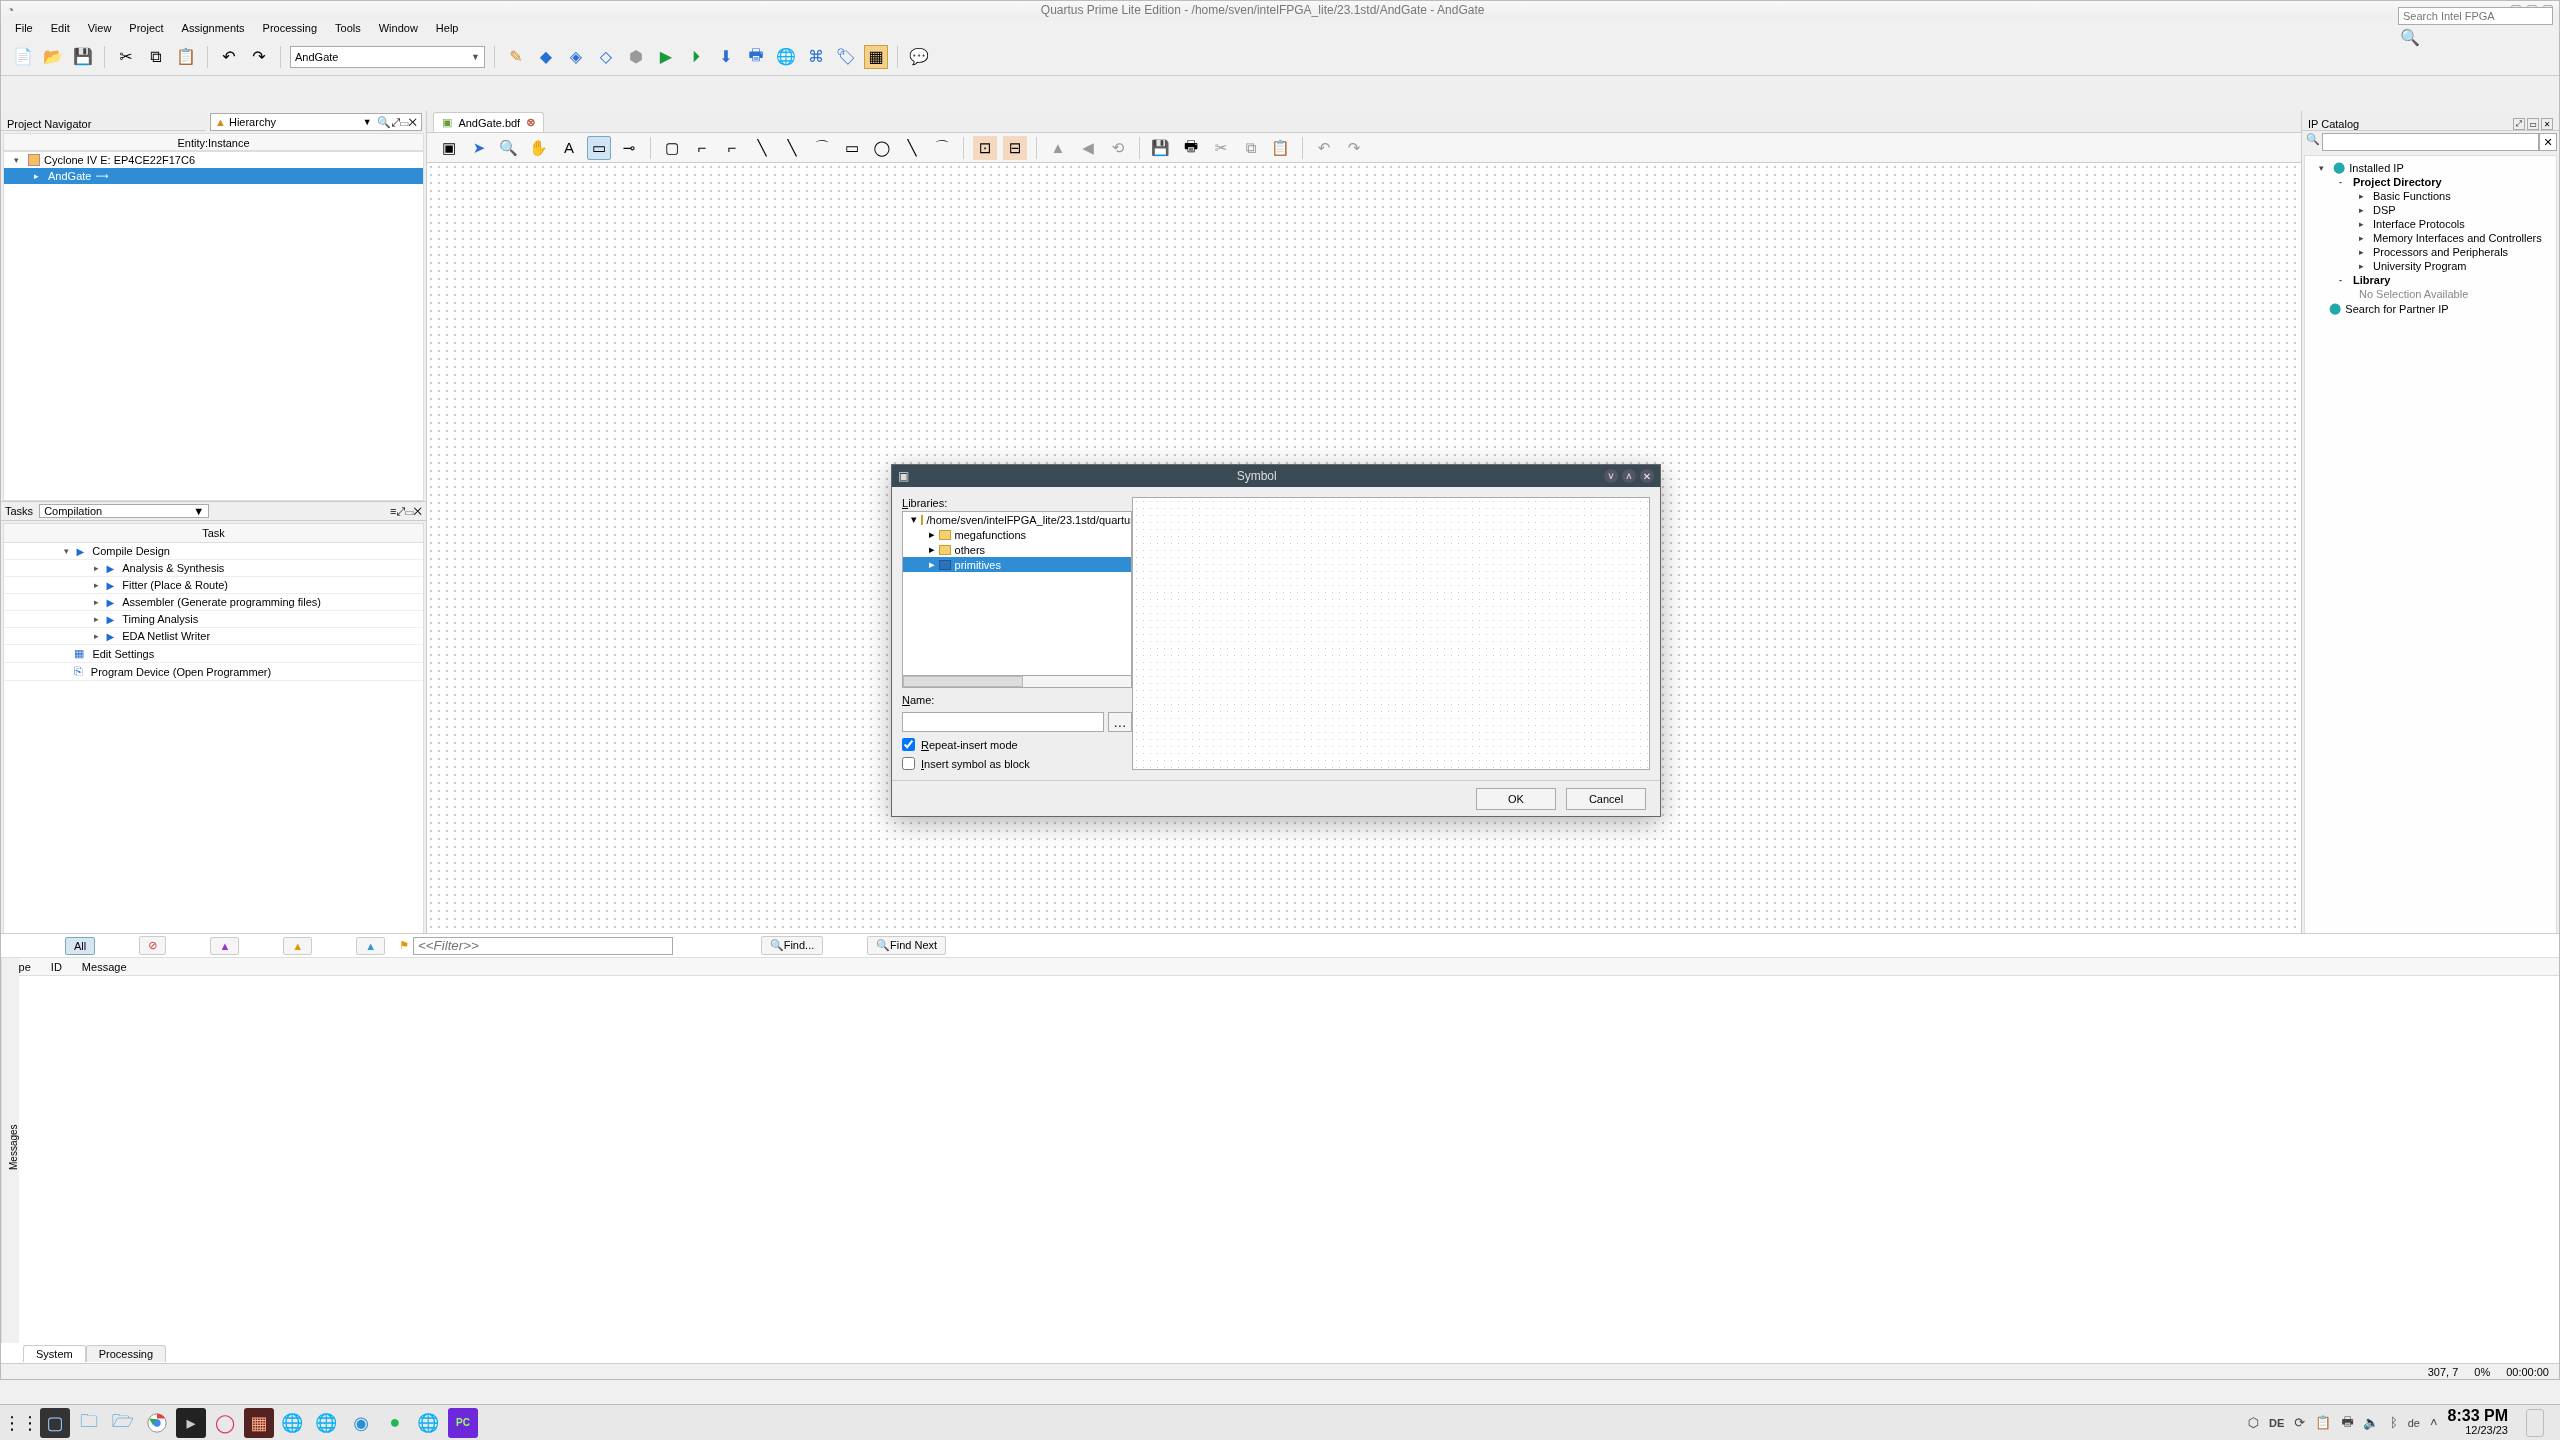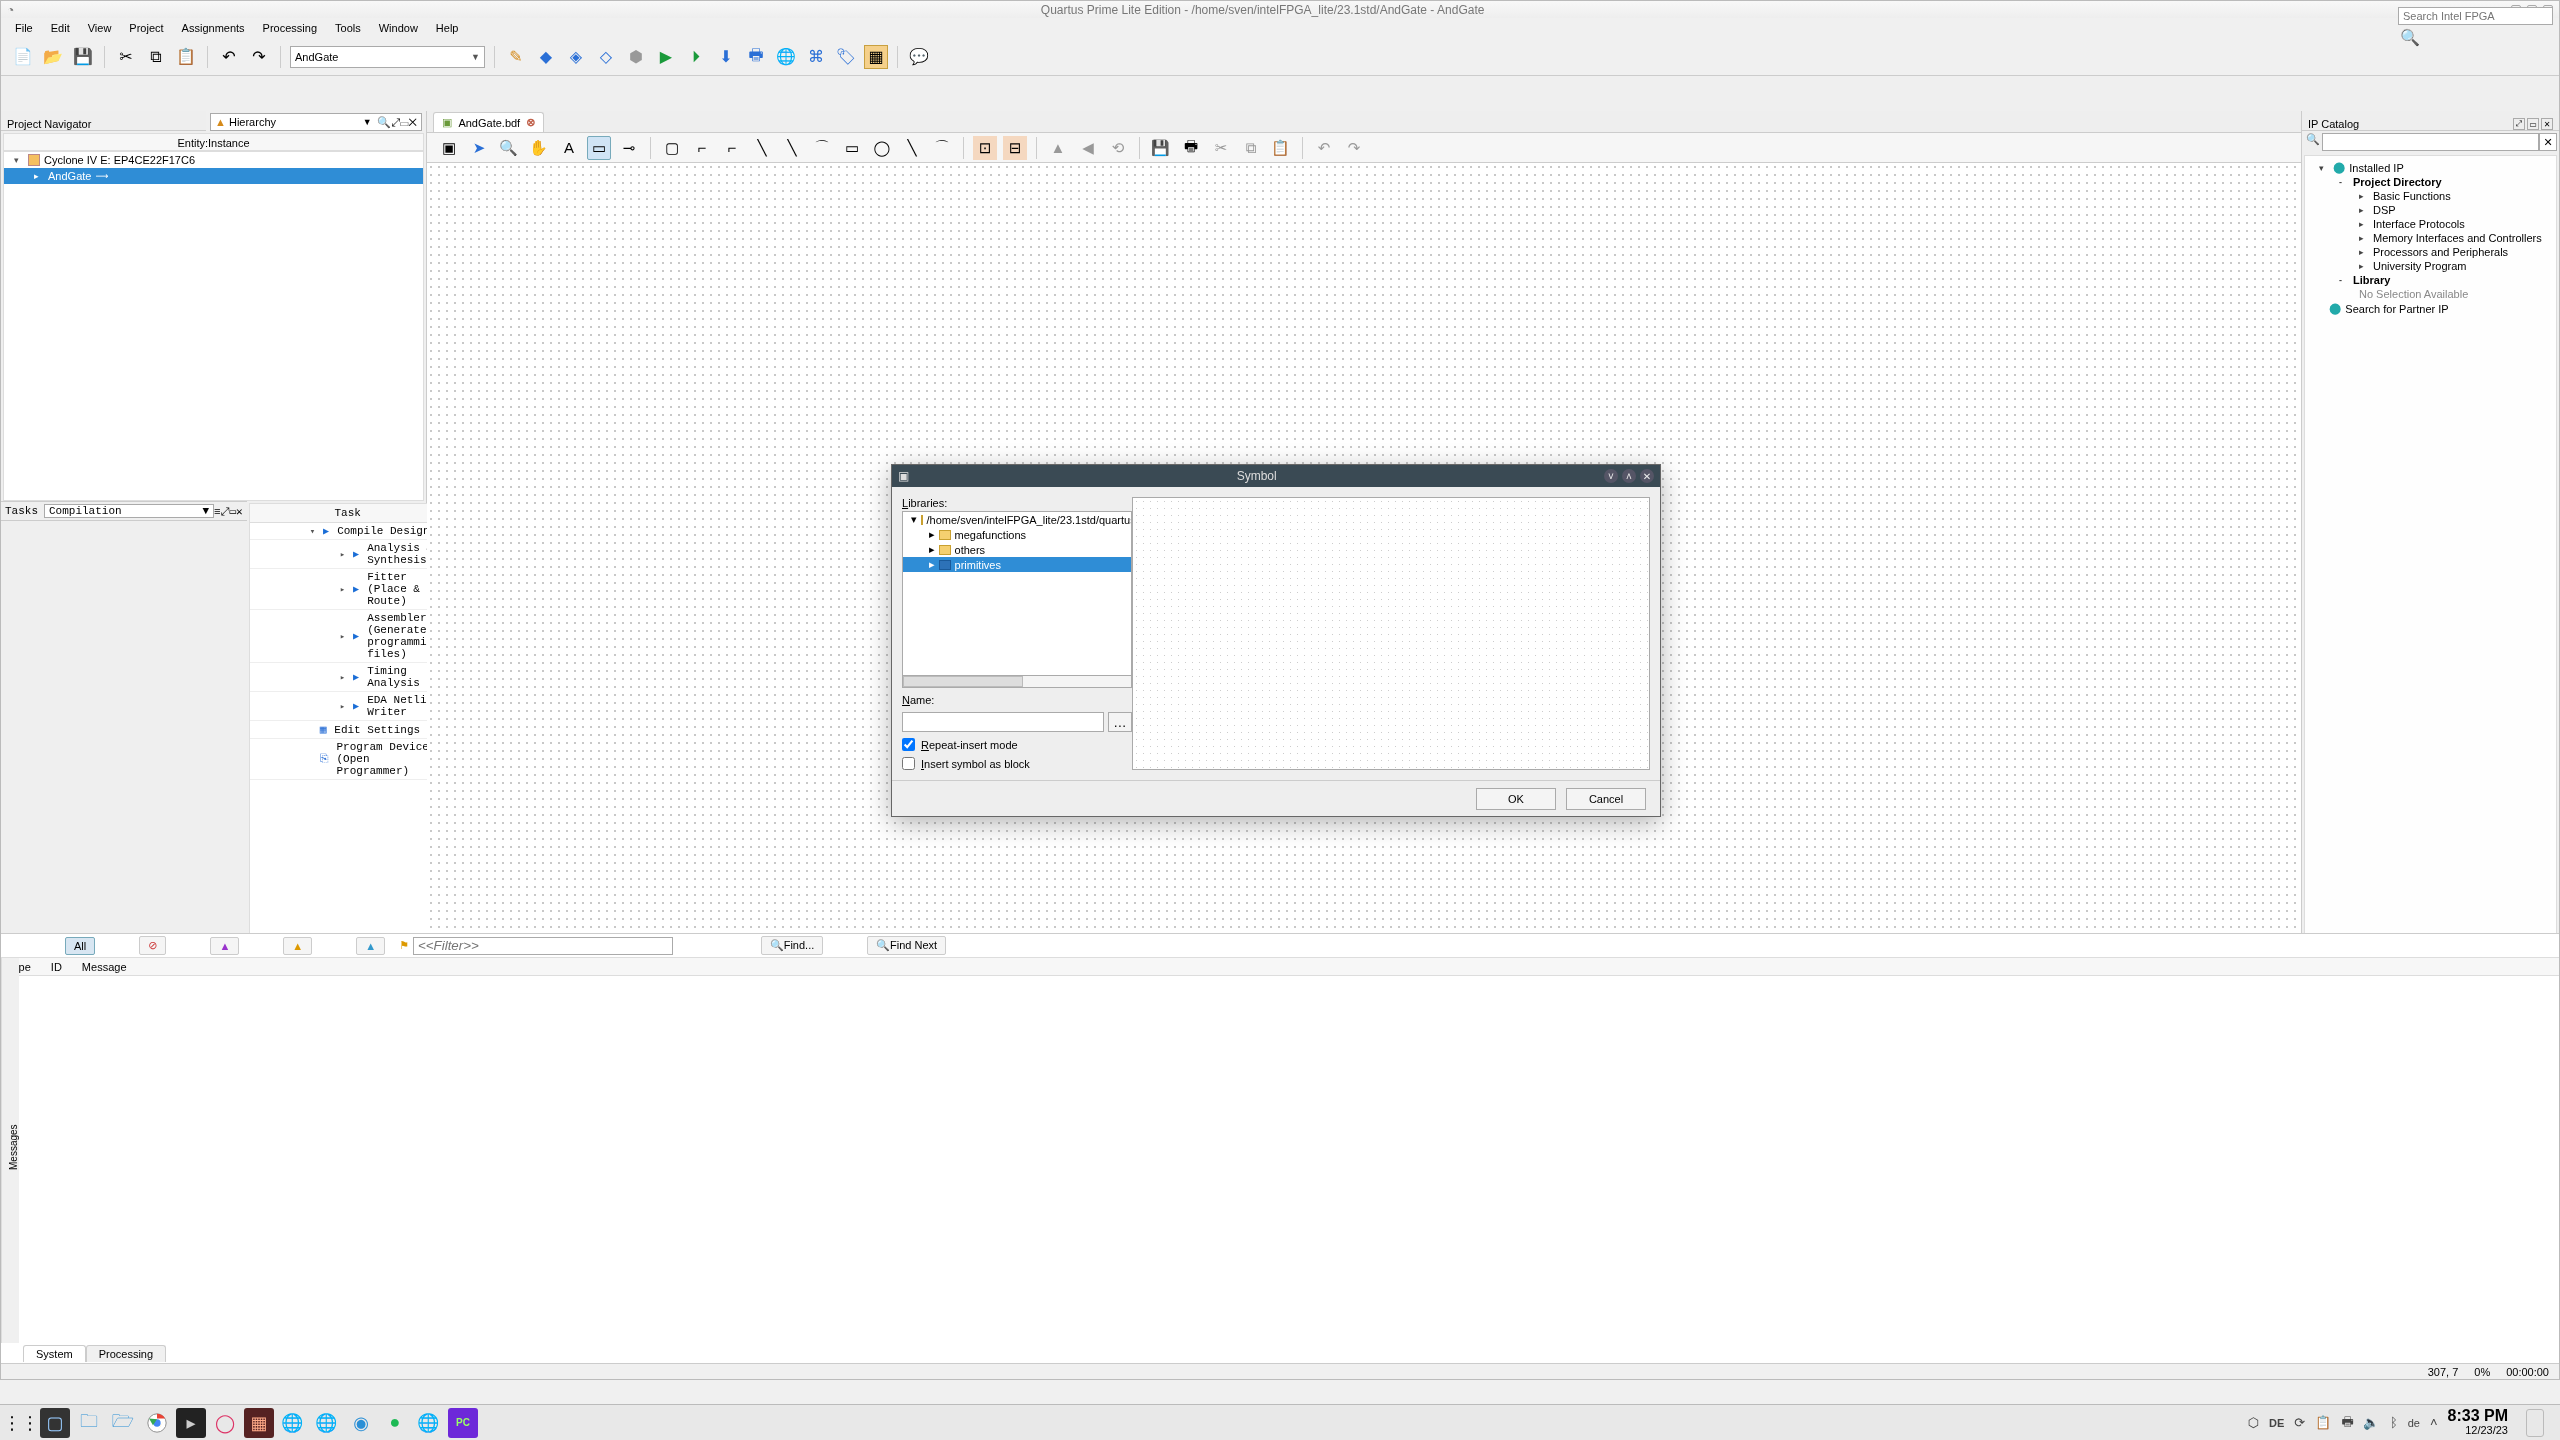--- a/index.html
+++ b/index.html
@@ -24,21 +24,21 @@
 .panelhdr .pctl { margin-left:auto; display:flex; gap:2px;}
 .panelhdr .pctl span{ width:12px; height:12px; border:1px solid #aaa; font-size:8px; display:flex; align-items:center; justify-content:center;}
 .hier-sel { height: 18px; margin:2px 4px; border:1px solid #aaa; background:#fff; display:flex; align-items:center; padding:0 4px; font-size:11px;}
 .hier-sel .ar{ margin-left:auto; font-size:9px;}
 .nav-head{ height:18px; background:#f7f7f7; border:1px solid #ddd; margin:0 2px; text-align:center; line-height:18px;}
 .navtree { flex:0 0 auto; height: 350px; background:#fff; border:1px solid #ddd; margin:0 2px; overflow:auto;}
 .treerow{ padding:2px 4px 2px 10px; display:flex; align-items:center; gap:4px;}
 .treerow.sel{ background:#2f8dd6; color:#fff;}
 .tri{ font-size:9px; color:#555; width:10px;}
 .chip{ width:12px; height:12px; background:#f5c060; border:1px solid #b88; display:inline-block;}
-.tasks{ flex:1; display:flex; flex-direction:row;font-family:Liberation Mono, monospace;}
+.tasks{ flex:1; display:flex; flex-direction:column;}
 .tasks-hdr{ height:20px; display:flex; align-items:center; padding:0 4px; border-top:1px solid #ccc; border-bottom:1px solid #ccc;}
 .tasks-hdr .sel{ width:170px; border:1px solid #aaa; background:#fff; margin-left:6px; padding:0 4px; display:flex; align-items:center;}
 .tasklist{ background:#fff; flex:1; border:1px solid #ddd; margin:2px;}
 .taskhdr{ background:#f7f7f7; border-bottom:1px solid #ddd; text-align:center; line-height:18px;}
 .taskrow{ display:flex; align-items:center; padding:2px 6px 2px 60px; gap:8px; border-bottom: 1px solid #eee;}
 .taskrow .tri2{ color:#555; font-size:9px;}
 .taskrow .play{ color:#1a6dd6; font-size:10px;}
 .taskrow.ind{ padding-left: 90px;}
 .taskrow.set{ padding-left: 70px;}
 .centercol{ flex:1; display:flex; flex-direction:column; position:relative;}

